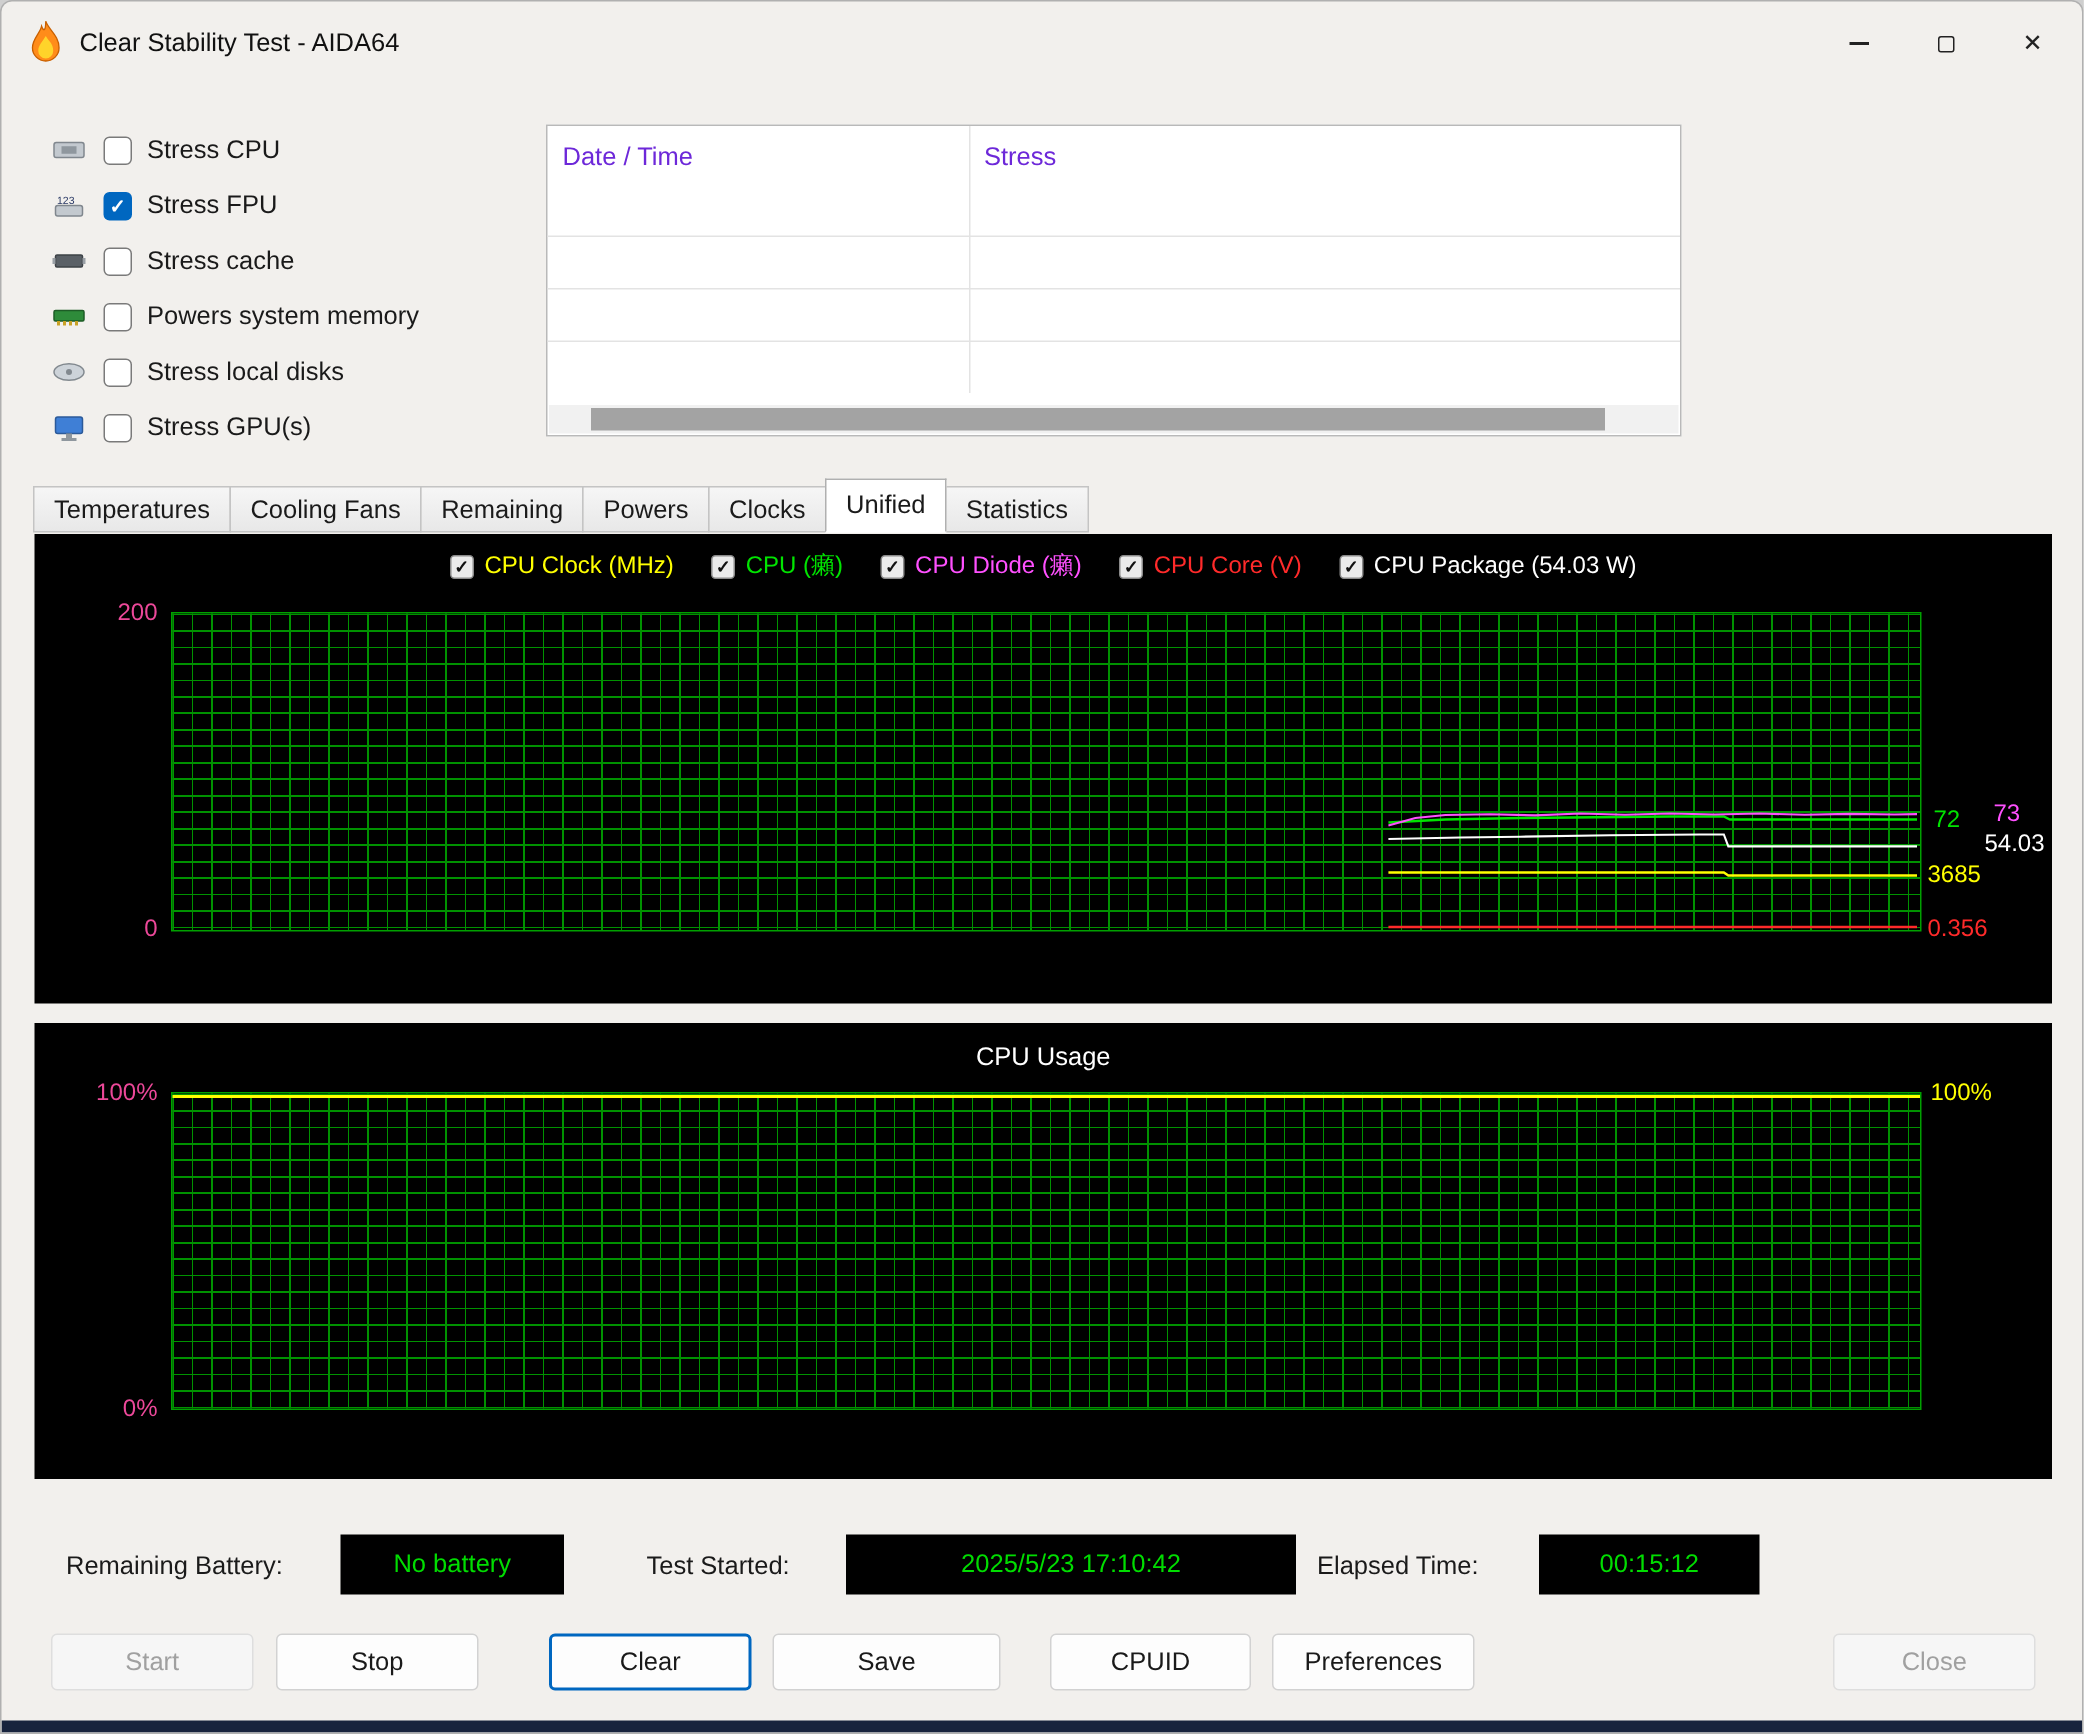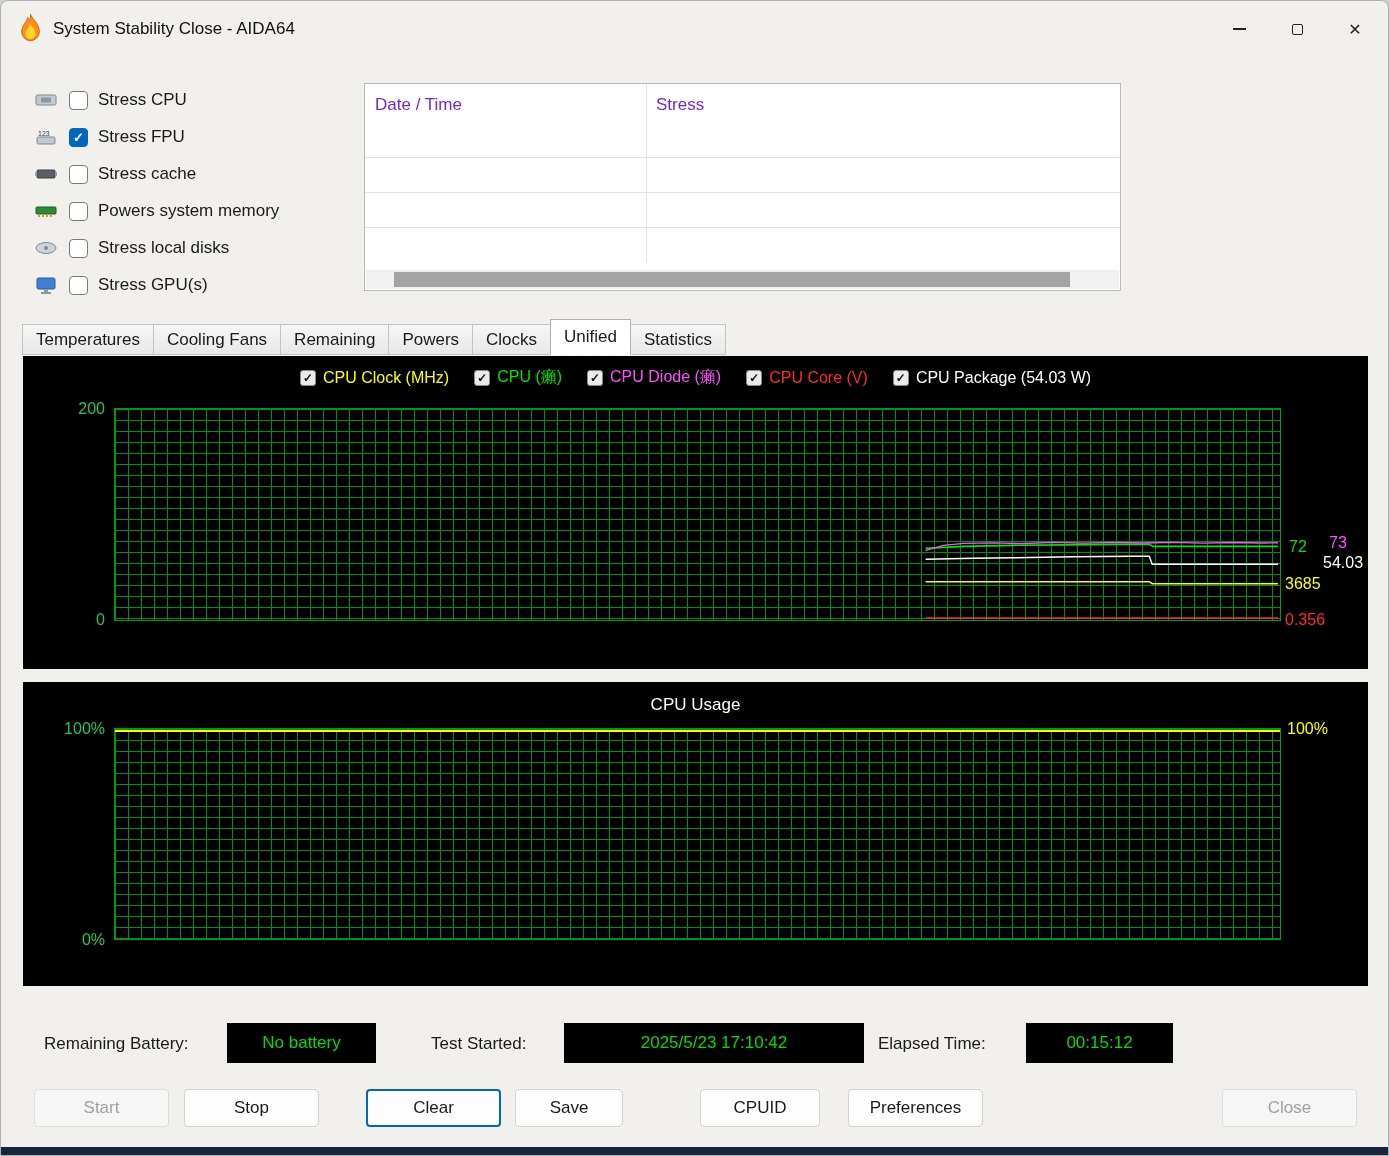--- a/index.html
+++ b/index.html
@@ -47,21 +47,21 @@
         color:#111; font-size:12px; font-weight:bold; display:flex; align-items:center; justify-content:center; }
   .c-yellow{ color:#ffff00; } .c-green{ color:#00e400; } .c-magenta{ color:#ff50ff; }
   .c-red{ color:#ff2a2a; } .c-white{ color:#ffffff; }
   .plot{ position:absolute; left:91px; width:1167px; border:1px solid #00a000;
     background-image:
       repeating-linear-gradient(to right, #009200 0, #009200 1px, transparent 1px, transparent 13px),
       repeating-linear-gradient(to bottom, #009200 0, #009200 1px, transparent 1px, transparent 11px); }
   .plot1{ top:52px; height:213px; }
   .plot2{ top:46px; height:212px; }
   .lines{ position:absolute; left:0; top:0; width:100%; height:100%; }
-  .ylabel{ position:absolute; left:30px; width:52px; text-align:right; font-size:16px; color:#22c55e; }
+  .ylabel{ position:absolute; left:30px; width:52px; text-align:right; font-size:16px; color:#ec4899; }
   .rlabel{ position:absolute; font-size:16px; white-space:nowrap; }
   .chart-title{ position:absolute; left:0; right:0; top:13px; text-align:center; color:#fff; font-size:17px; }
   .usage-line{ position:absolute; left:92px; width:1165px; top:48px; height:2px; background:#ffff00; }
   
   .stat-label{ position:absolute; top:1033px; font-size:17px; }
   .stat-box{ position:absolute; top:1022px; height:40px; background:#000; color:#00dd00;
              font-size:17px; display:flex; align-items:center; justify-content:center; }
   
   .btn{ position:absolute; top:1088px; height:38px; background:#fdfdfd; border:1px solid #d2d2d2;
         border-radius:4px; font-size:17px; font-family:inherit; color:#1a1a1a; }
@@ -74,21 +74,21 @@
 
 <div class="window">
 
   <div class="titlebar">
     <span class="flame">
       <svg viewBox="0 0 24 28" width="27" height="31">
         <path d="M12 1 C13.5 6 20 9.5 20 17 A8 8 0 0 1 4 17 C4 11.5 8.5 8.5 9.5 4 C10.5 7 12 7.5 12 1 Z" fill="#ff8c1a" stroke="#c85f00" stroke-width="0.8"></path>
         <path d="M12 10 C14 13.5 16.5 14.5 16.5 19 A4.5 4.5 0 0 1 7.5 19 C7.5 15.5 10 13.5 12 10 Z" fill="#ffd42a"></path>
       </svg>
     </span>
-    <span class="title">System Stability Close - AIDA64</span>
+    <span class="title">Clear Stability Test - AIDA64</span>
     <div class="wincontrols">
       <span class="wc">
           <span class="min-glyph"></span>
         </span>
       <span class="wc">
           <span class="max-glyph"></span>
         </span>
       <span class="wc">✕</span>
     </div>
   </div>
@@ -237,19 +237,19 @@
   <span class="stat-label" style="left:43px">Remaining Battery:</span>
   <div class="stat-box" style="left:226px; width:149px">No battery</div>
   <span class="stat-label" style="left:430px">Test Started:</span>
   <div class="stat-box" style="left:563px; width:300px">2025/5/23 17:10:42</div>
   <span class="stat-label" style="left:877px">Elapsed Time:</span>
   <div class="stat-box" style="left:1025px; width:147px">00:15:12</div>
 
   <button class="btn disabled" style="left:33px; width:135px">Start</button>
   <button class="btn" style="left:183px; width:135px">Stop</button>
   <button class="btn focused" style="left:365px; width:135px">Clear</button>
-  <button class="btn" style="left:514px; width:108px">Save</button>
-  <button class="btn" style="left:699px; width:120px">CPUID</button>
+  <button class="btn" style="left:514px; width:152px">Save</button>
+  <button class="btn" style="left:699px; width:134px">CPUID</button>
   <button class="btn" style="left:847px; width:135px">Preferences</button>
   <button class="btn disabled" style="left:1221px; width:135px">Close</button>
 
   <div class="footer-strip"></div>
 </div>
 
 </body></html>

